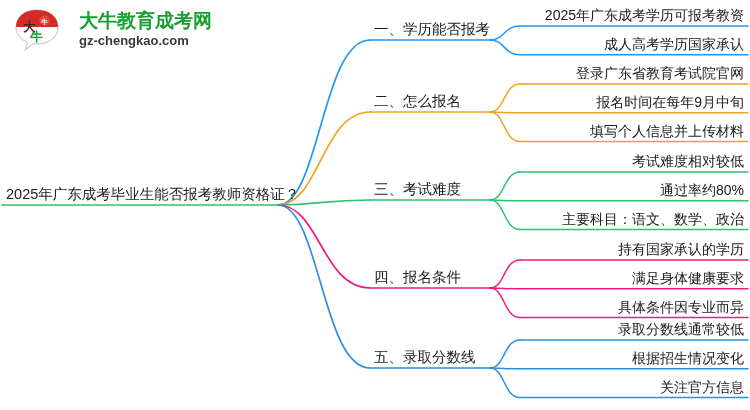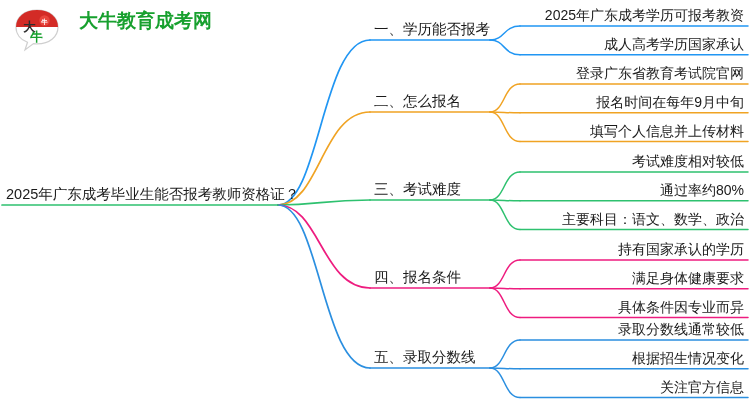--- a/index.html
+++ b/index.html
@@ -102,20 +102,21 @@
     <svg id="logo-mark" viewBox="0 0 46 44">
       <path d="M23 2 C10 2 2 9.5 2 19 C2 26 6.5 31.8 13.5 34.3 L11 42 L19.5 35.6 C20.6 35.75 21.8 35.82 23 35.82 C36 35.82 44 28.5 44 19 C44 9.5 36 2 23 2 Z" fill="#ffffff" stroke="#cfcfcf" stroke-width="1.2"></path>
       <path d="M23 2 C10 2 2 9.5 2 19 L44 19 C44 9.5 36 2 23 2 Z" fill="#d32b26"></path>
       <circle cx="30.5" cy="12.5" r="5.2" fill="#e8453c"></circle>
       <text x="30.5" y="15.6" text-anchor="middle" font-size="6.4" font-weight="bold" fill="#ffffff" font-family="'Liberation Sans', sans-serif">牛</text>
       <text x="15.5" y="22.5" text-anchor="middle" font-size="12.5" font-weight="bold" fill="#2e2e2e" font-family="'Liberation Sans', sans-serif">大</text>
       <text x="22.5" y="33" text-anchor="middle" font-size="12.5" font-weight="bold" fill="#17a02e" font-family="'Liberation Sans', sans-serif">牛</text>
     </svg>
     <div id="logo-text">
       <div class="brand-name">大牛教育成考网</div>
+      <div class="brand-url">gz-chengkao.com</div>
     </div>
   </div>
 
   <svg id="map" viewBox="0 0 750 410">
     <g id="graph-layer">
         <g>
           <path class="conn" d="M 278 205 C 319.4 205, 322.15999999999997 40, 370 40" stroke="#2196f3"></path>
           <line x1="370" y1="40" x2="490" y2="40" stroke="#2196f3" stroke-width="1.7" stroke-linecap="round" class="conn"></line>
           <text x="374" y="34" class="branch-text">一、学历能否报考</text>
         </g>

